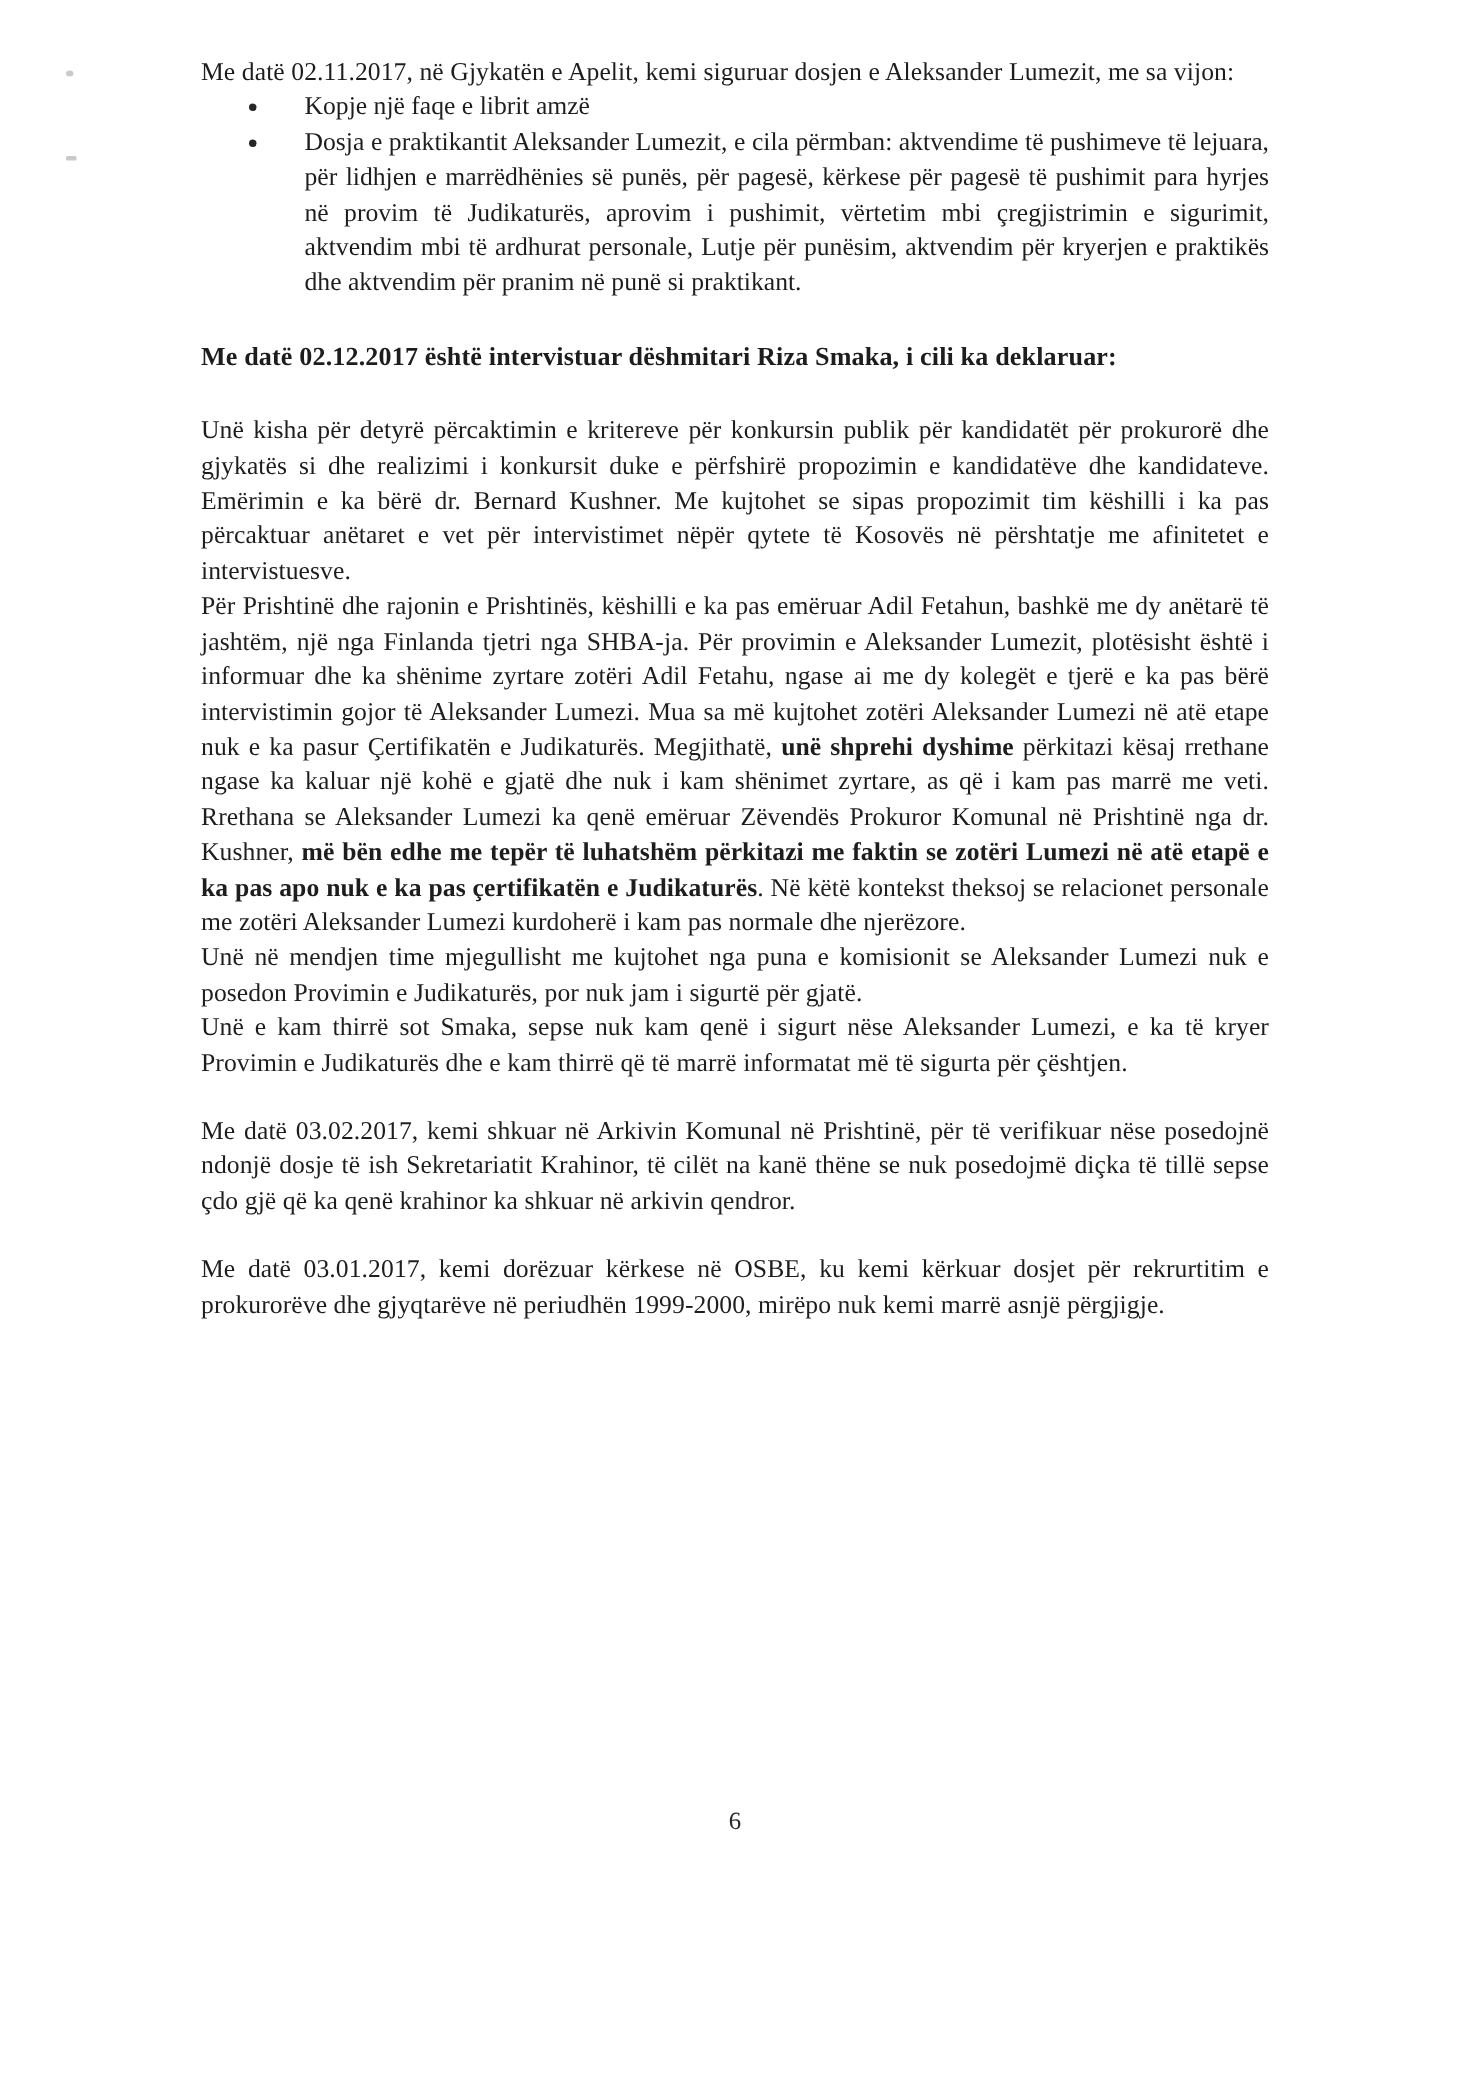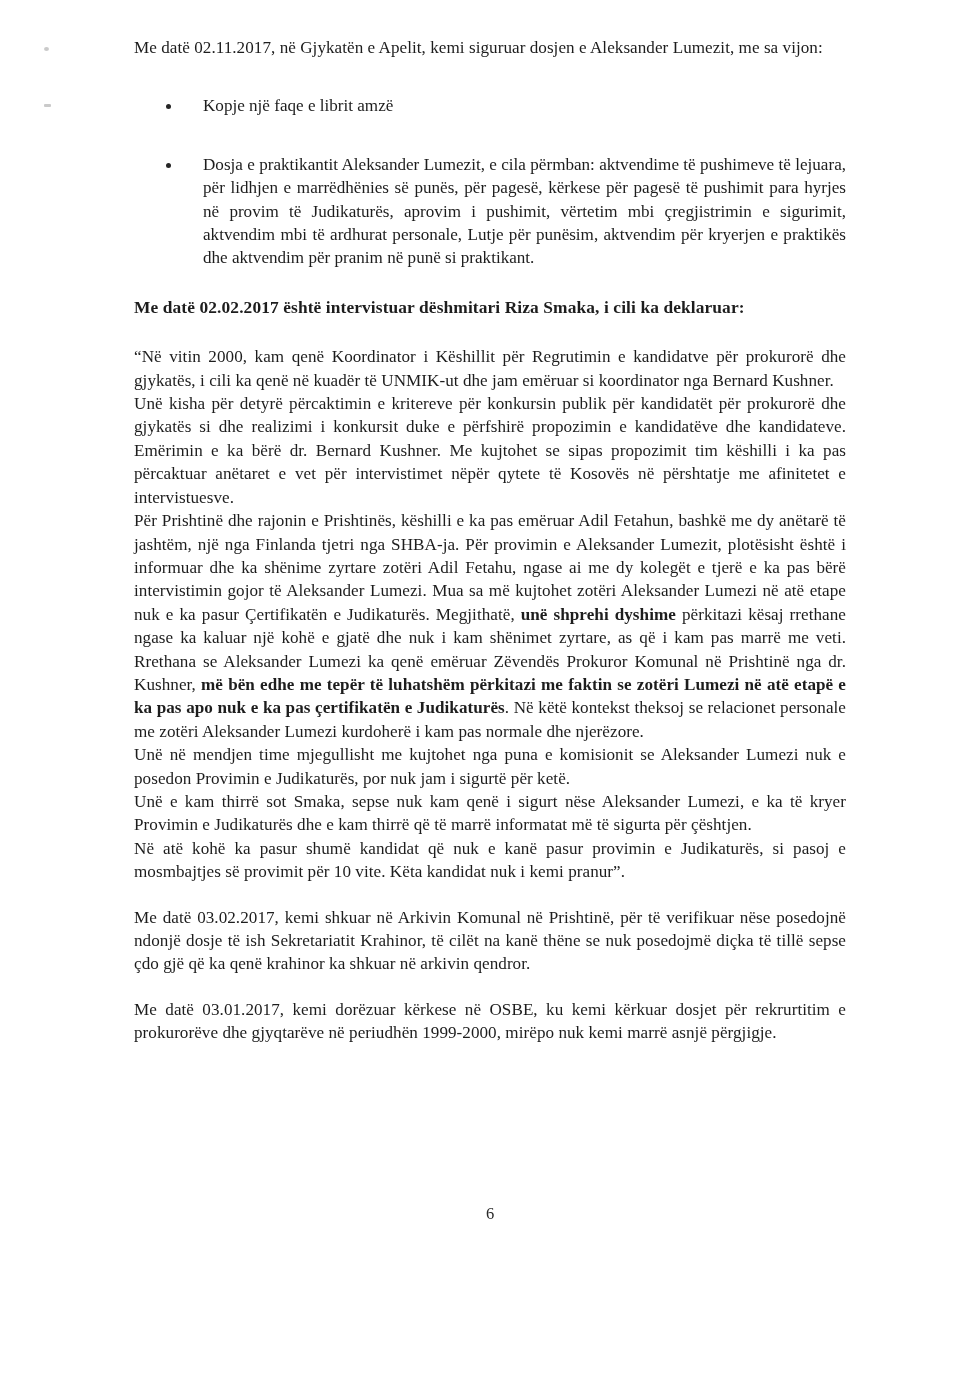--- a/index.html
+++ b/index.html
@@ -56,21 +56,20 @@
     list-style: none;
   }
   .bullet-list li {
     position: relative;
     padding-left: 37px;
     margin-left: 32px;
     font-size: 17.1px;
     line-height: 23.4px;
     text-align: justify;
     text-justify: inter-word;
-    margin-top: 35px;
   }
   .bullet-list li::before {
     content: "";
     position: absolute;
     left: 0px;
     top: 10px;
     width: 5px;
     height: 5px;
     background: #262626;
     border-radius: 50%;
@@ -123,37 +122,35 @@
       <li>
         <span class="cont">Kopje një faqe e librit amzë</span>
       </li>
       <li>
         <span class="cont">Dosja e praktikantit  Aleksander Lumezit,  e cila përmban: aktvendime të pushimeve të lejuara, për lidhjen e marrëdhënies së punës, për pagesë, kërkese për pagesë të pushimit para hyrjes në provim të Judikaturës, aprovim i pushimit, vërtetim mbi çregjistrimin e sigurimit, aktvendim mbi të ardhurat personale, Lutje për punësim, aktvendim për kryerjen e praktikës dhe aktvendim për pranim në punë si  praktikant.</span>
       </li>
     </ul>
 
     <div class="gap-lg"></div>
 
-    <p class="heading-bold">Me datë 02.02.2017 është intervistuar dëshmitari Riza Smaka, i cili ka deklaruar:</p>
+    <p class="heading-bold">Me datë 02.12.2017 është intervistuar dëshmitari Riza Smaka, i cili ka deklaruar:</p>
 
     <div class="gap-lg"></div>
 
-    <p>“Në vitin 2000, kam qenë Koordinator i Këshillit për Regrutimin e kandidatve për prokurorë dhe gjykatës, i cili ka qenë në kuadër të UNMIK-ut dhe jam emëruar si koordinator nga Bernard Kushner.</p>
 
     <p>Unë kisha për detyrë përcaktimin e kritereve për konkursin publik për kandidatët  për prokurorë dhe gjykatës si dhe realizimi i konkursit duke e përfshirë propozimin e kandidatëve dhe kandidateve.  Emërimin e ka bërë dr. Bernard Kushner. Me kujtohet se sipas propozimit tim këshilli i ka pas përcaktuar anëtaret e vet për intervistimet nëpër qytete të Kosovës në përshtatje me afinitetet e intervistuesve.</p>
 
     <p>
       <span>Për Prishtinë dhe rajonin e Prishtinës, këshilli e ka pas emëruar Adil Fetahun, bashkë me dy anëtarë të jashtëm, një nga Finlanda tjetri nga SHBA-ja. Për provimin  e Aleksander Lumezit,  plotësisht është i informuar dhe ka shënime zyrtare zotëri Adil Fetahu, ngase ai me dy kolegët e tjerë e ka pas bërë intervistimin gojor të Aleksander Lumezi. Mua sa më kujtohet zotëri Aleksander Lumezi në atë etape nuk e ka pasur Çertifikatën e Judikaturës. Megjithatë, </span><b>unë shprehi dyshime</b><span> përkitazi kësaj rrethane ngase ka kaluar një kohë e gjatë dhe nuk i kam shënimet zyrtare, as që i kam pas marrë me veti. Rrethana se Aleksander Lumezi ka qenë emëruar Zëvendës Prokuror Komunal në Prishtinë nga dr. Kushner, </span><b>më bën edhe me tepër të luhatshëm përkitazi me faktin se zotëri Lumezi në atë etapë e ka pas apo nuk e ka pas çertifikatën e Judikaturës</b><span>. Në këtë kontekst theksoj se relacionet personale me zotëri Aleksander Lumezi kurdoherë i kam pas normale dhe njerëzore.</span>
     </p>
 
-    <p>Unë në mendjen time mjegullisht me kujtohet nga puna e komisionit se Aleksander Lumezi nuk e posedon Provimin  e Judikaturës, por nuk jam i sigurtë për ketë.</p>
+    <p>Unë në mendjen time mjegullisht me kujtohet nga puna e komisionit se Aleksander Lumezi nuk e posedon Provimin  e Judikaturës, por nuk jam i sigurtë për gjatë.</p>
 
     <p>Unë e kam thirrë sot Smaka, sepse nuk kam qenë  i sigurt nëse Aleksander Lumezi, e ka të  kryer Provimin e Judikaturës dhe e kam thirrë që të marrë informatat më të sigurta për çështjen.</p>
 
-    <p>Në atë kohë ka pasur shumë kandidat që nuk e kanë pasur provimin e Judikaturës, si pasoj e mosmbajtjes së provimit për 10 vite. Këta kandidat nuk i kemi pranur”.</p>
 
     <div class="gap-md"></div>
 
     <p>Me datë 03.02.2017, kemi shkuar në Arkivin Komunal në Prishtinë, për të verifikuar nëse posedojnë ndonjë dosje të ish Sekretariatit Krahinor, të cilët na kanë thëne se nuk posedojmë diçka të tillë sepse çdo gjë që ka qenë krahinor ka shkuar në  arkivin qendror.</p>
 
     <div class="gap-md"></div>
 
     <p>Me datë 03.01.2017, kemi dorëzuar kërkese në OSBE, ku kemi kërkuar dosjet për rekrurtitim e prokurorëve dhe gjyqtarëve në periudhën 1999-2000, mirëpo nuk kemi marrë asnjë përgjigje.</p>
 
   </div>

